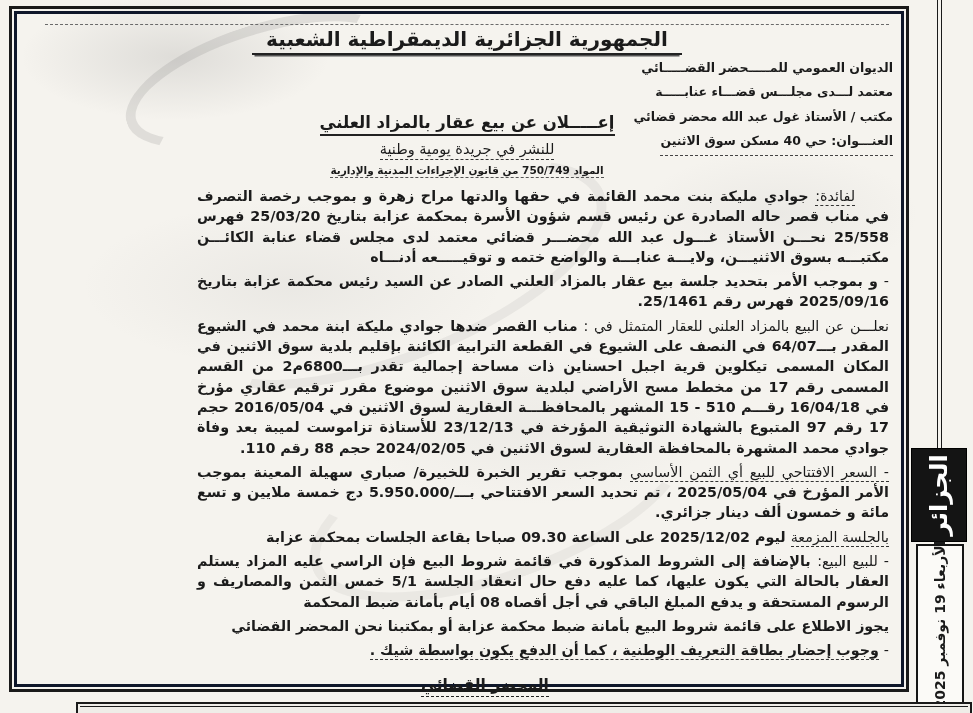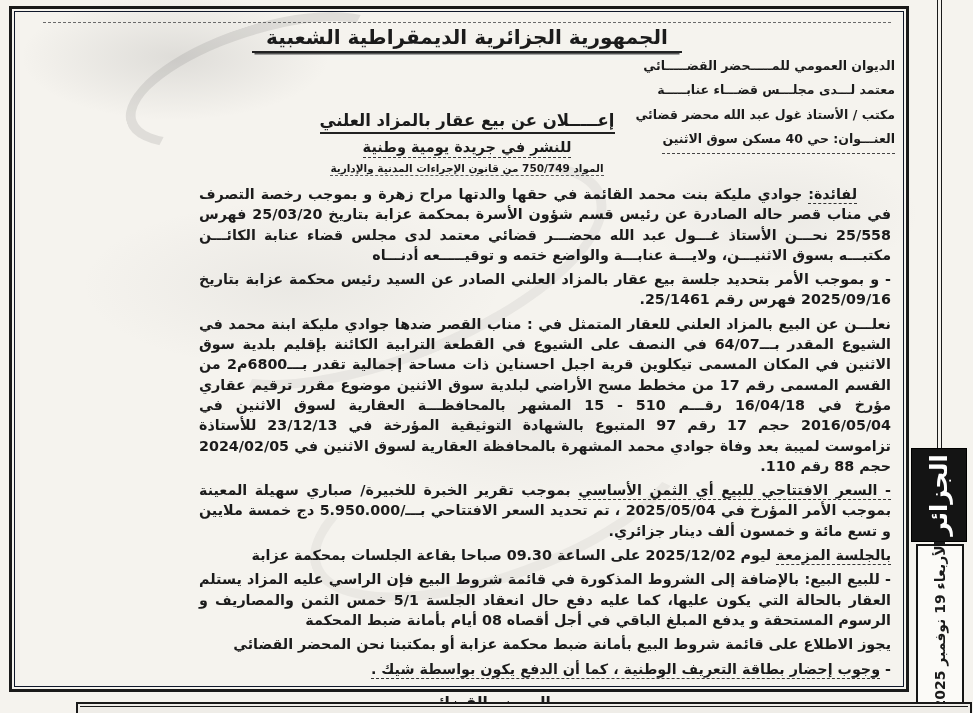--- a/index.html
+++ b/index.html
@@ -17,48 +17,48 @@
   .wm.a{width:260px;height:90px;left:120px;top:25px;transform:rotate(-18deg);
         border-right-color:transparent;border-bottom-color:transparent;}
   .wm.b{width:420px;height:150px;left:180px;top:190px;transform:rotate(-22deg);
         border-left-color:transparent;border-top-color:transparent;opacity:.6;}
   .wm.c{width:380px;height:140px;left:300px;top:420px;transform:rotate(-20deg);
         border-right-color:transparent;border-top-color:transparent;opacity:.5;}
 
   
   .frame{position:absolute;left:9px;top:6px;width:894px;height:680px;
          border:3px solid #1a1a1a;background:transparent;}
-  .frame-inner{position:absolute;inset:2px;border:1px solid #0f172a;padding:4px 10px 0 26px;}
+  .frame-inner{position:absolute;inset:2px;border:3px solid #0f172a;padding:4px 10px 0 26px;}
 
   .dotted-rule{border-top:1px dashed #6a6a6a;margin:6px 2px 2px 2px;height:0;}
 
   .republic-title{text-align:center;margin-top:2px;}
   .republic-title span{display:inline-block;font-size:20px;font-weight:bold;
       padding:0 14px 2px 14px;border-bottom:2px solid #222;
       box-shadow:0 4px 0 -2.5px #555;letter-spacing:.5px;}
 
   
   .office{position:absolute;top:42px;right:8px;width:272px;text-align:right;
       font-size:12.5px;font-weight:bold;line-height:1.95;}
   .office .l4{border-bottom:1px dashed #444;display:inline-block;padding-bottom:1px;}
 
   
   .notice{width:660px;margin:58px auto 0 auto;text-align:center;}
   .notice .h1{font-size:16.5px;font-weight:bold;display:inline-block;
       border-bottom:2px solid #222;padding-bottom:2px;}
-  .notice .h2{font-size:14.5px;font-weight:bold;display:inline-block;margin-top:5px;
+  .notice .h2{font-size:14.5px;font-weight:normal;display:inline-block;margin-top:5px;
       border-bottom:1px dashed #333;padding-bottom:2px;}
   .notice .h3{font-size:10.5px;font-weight:bold;display:block;margin:4px auto 0 auto;
       width:fit-content;border-bottom:1px dashed #555;padding-bottom:1px;}
 
   
   .bodycol{width:692px;margin:8px 2px 0 0;font-size:14.3px;font-weight:600;
       line-height:1.42;text-align:justify;}
   .bodycol p{margin:4px 0;}
-  .lead{font-weight:bold;}
+  .lead{font-weight:normal;}
   .u-dot{border-bottom:1px dashed #333;padding-bottom:1px;}
   .indent{text-indent:34px;}
 
   .signature{width:692px;text-align:center;position:relative;left:-60px;margin-top:14px;}
   .signature span{font-size:15.5px;font-weight:bold;border-bottom:1px dashed #222;
       padding-bottom:2px;}
 
   
   .col-divider{position:absolute;top:0;right:31px;height:448px;width:3px;
       border-left:1.5px solid #1a1a1a;border-right:1.5px solid #1a1a1a;}

